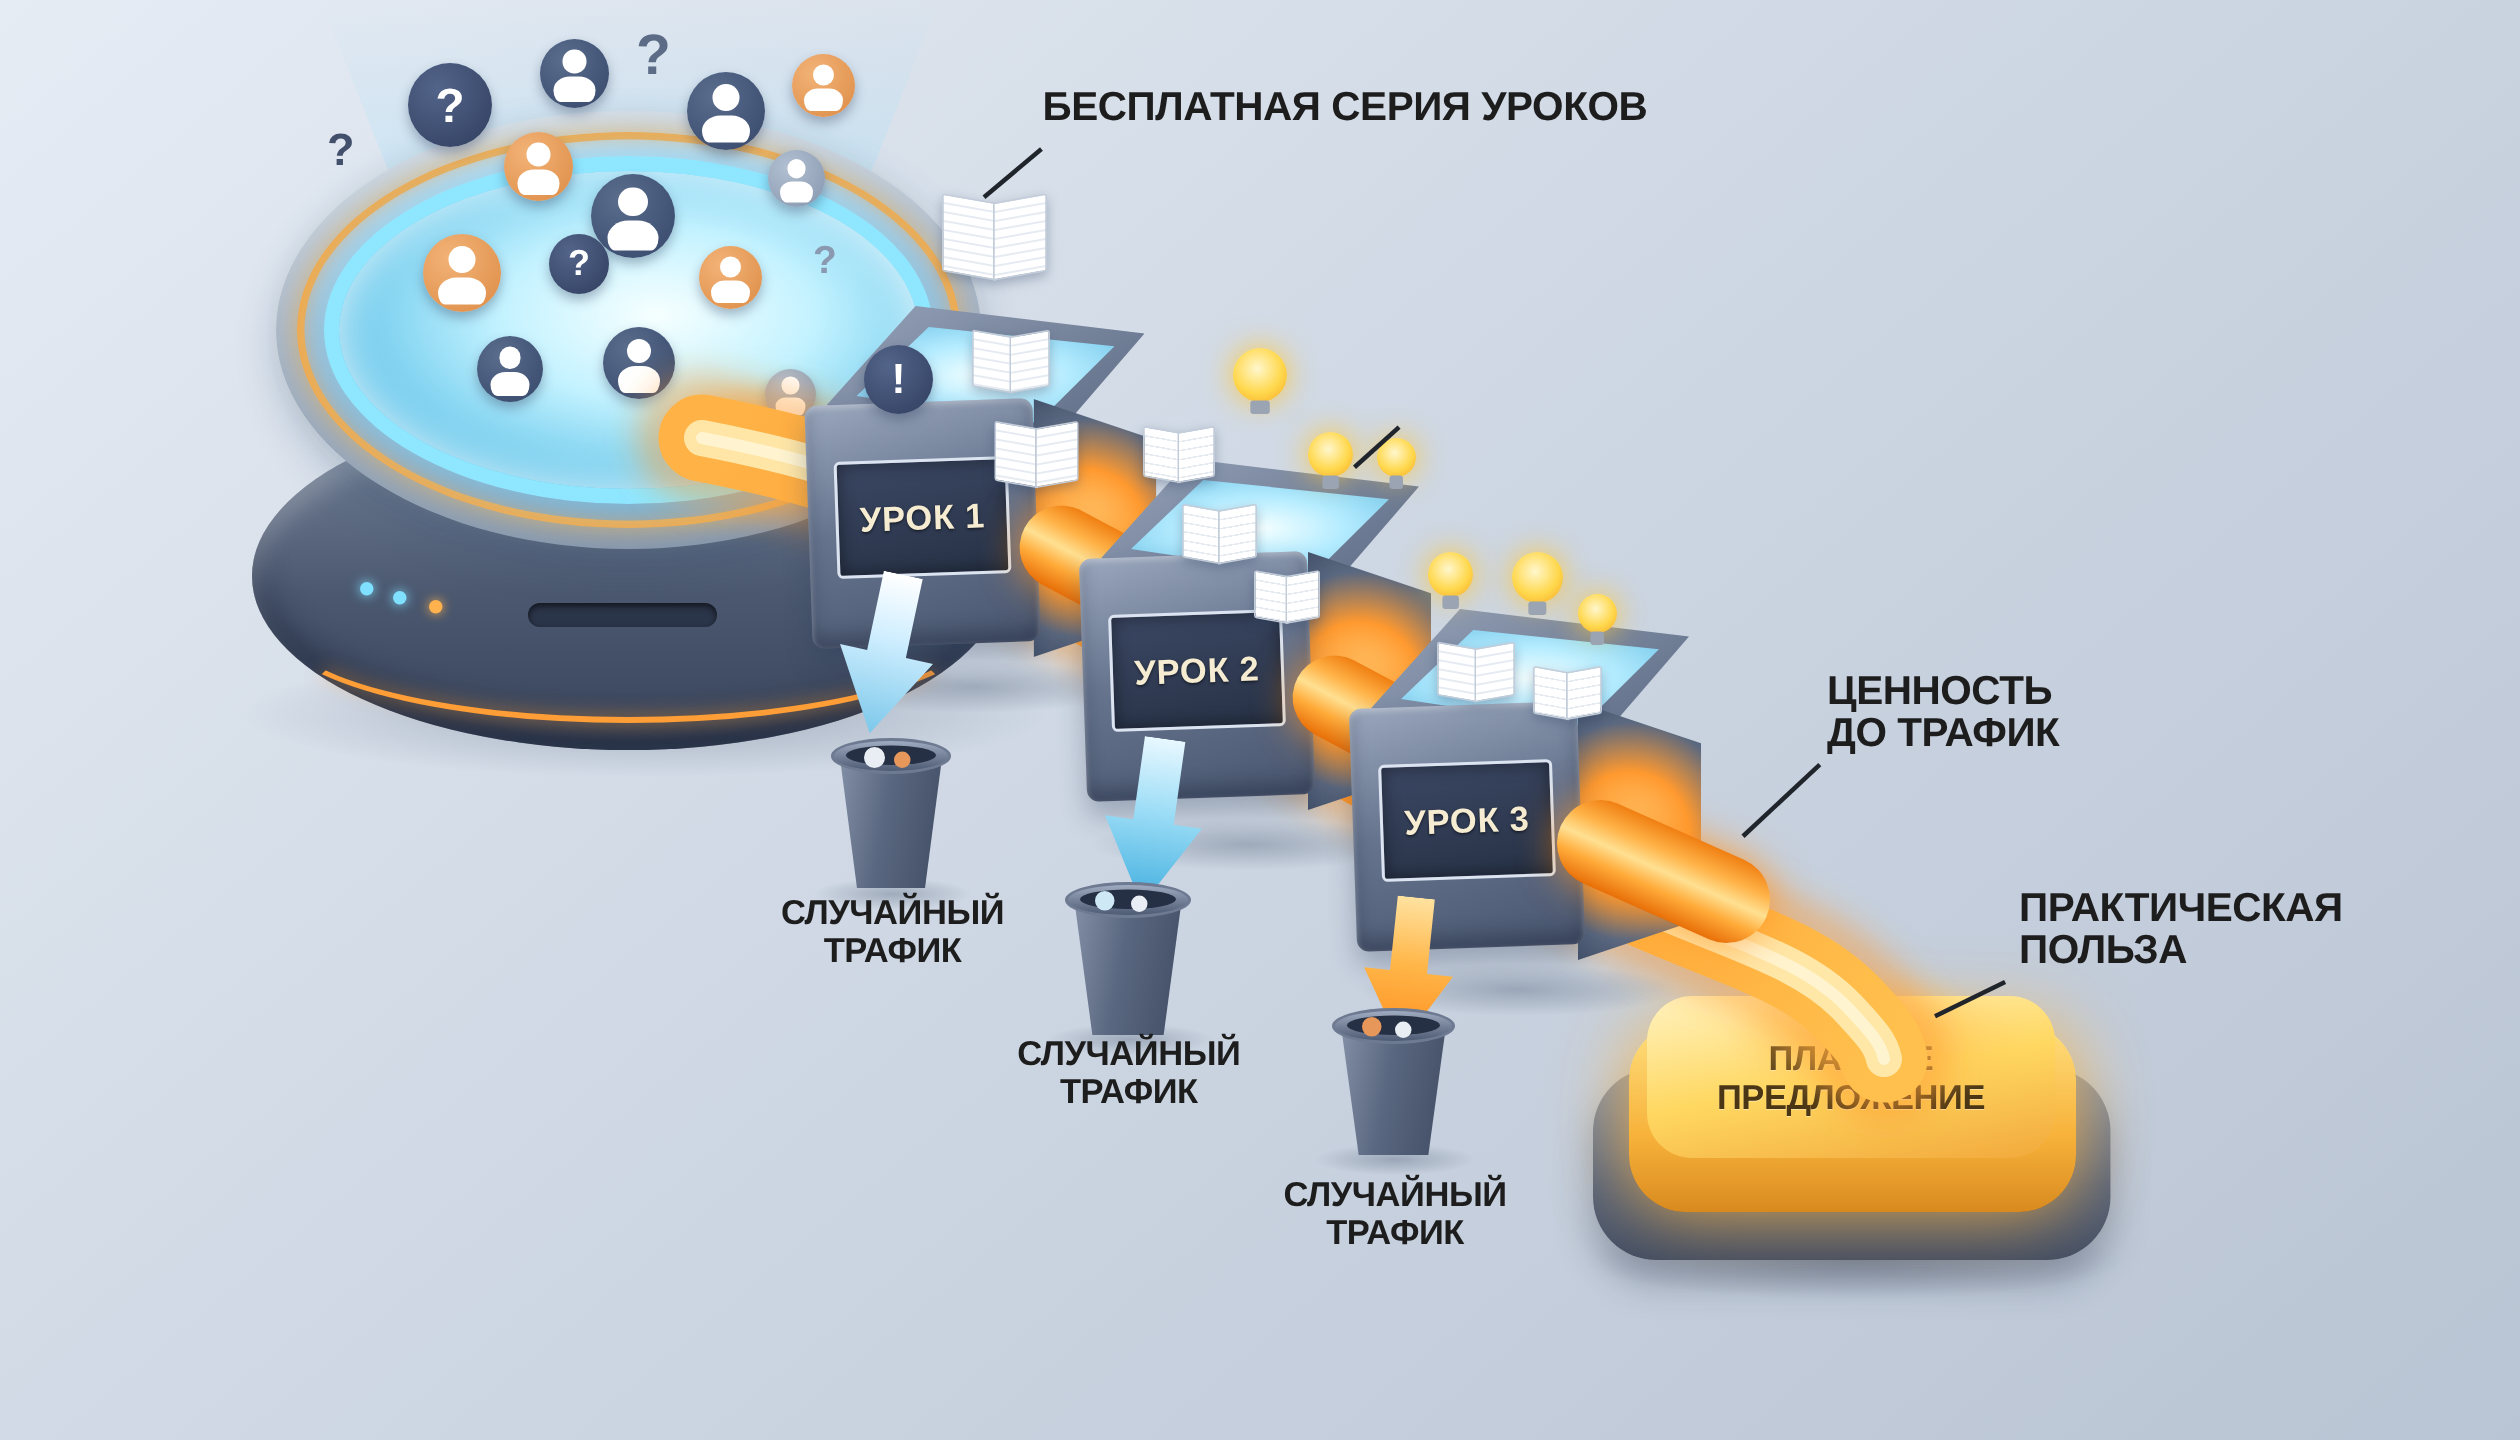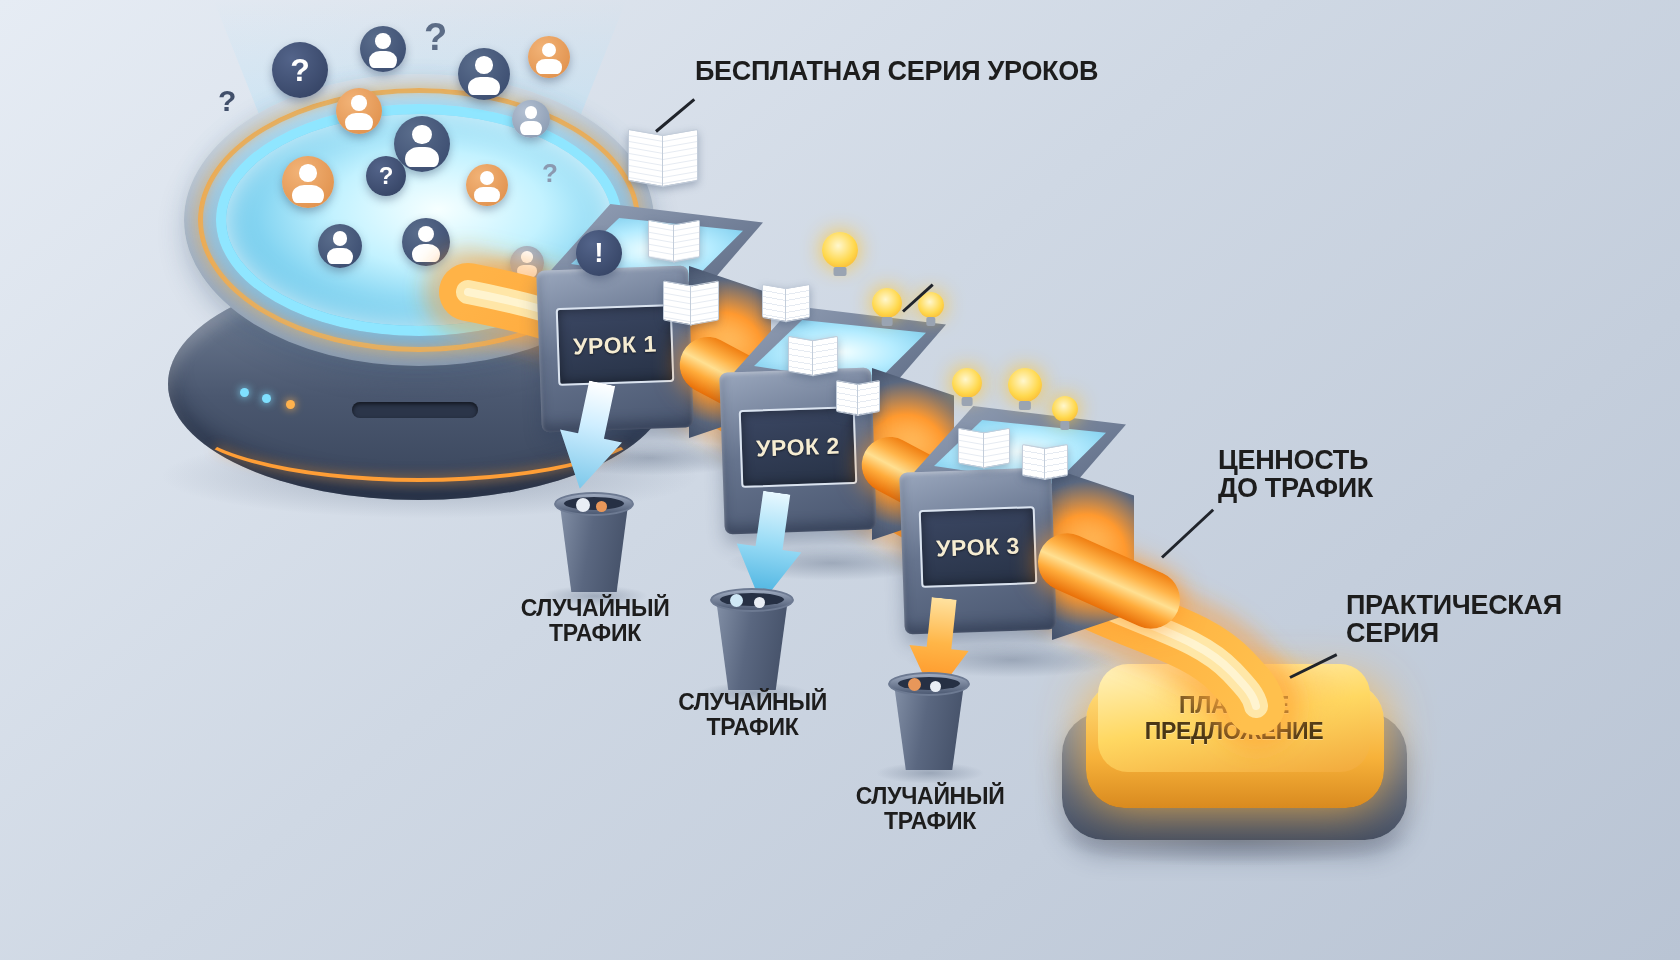--- a/index.html
+++ b/index.html
@@ -326,17 +326,17 @@
   <div class="pointer" style="left:903px;top:310px;width:40px;transform:rotate(-42deg);"></div>
 
   <div class="callout" style="left:1218px;top:446px;">
     <div>ЦЕННОСТЬ</div>
     <div>ДО ТРАФИК</div>
   </div>
   <div class="pointer" style="left:1162px;top:556px;width:70px;transform:rotate(-43deg);"></div>
 
   <div class="callout" style="left:1346px;top:591px;">
     <div>ПРАКТИЧЕСКАЯ</div>
-    <div>СЕРИЯ</div>
+    <div>ПОЛЬЗА</div>
   </div>
   <div class="pointer" style="left:1290px;top:676px;width:52px;transform:rotate(-26deg);"></div>
 
 </div>
 
 </body></html>

